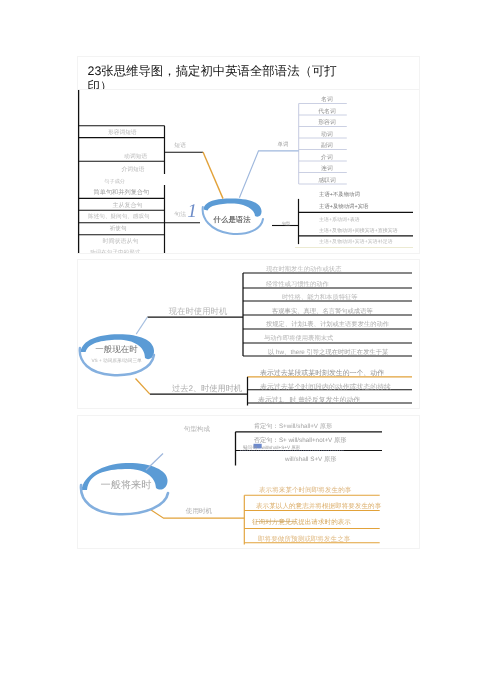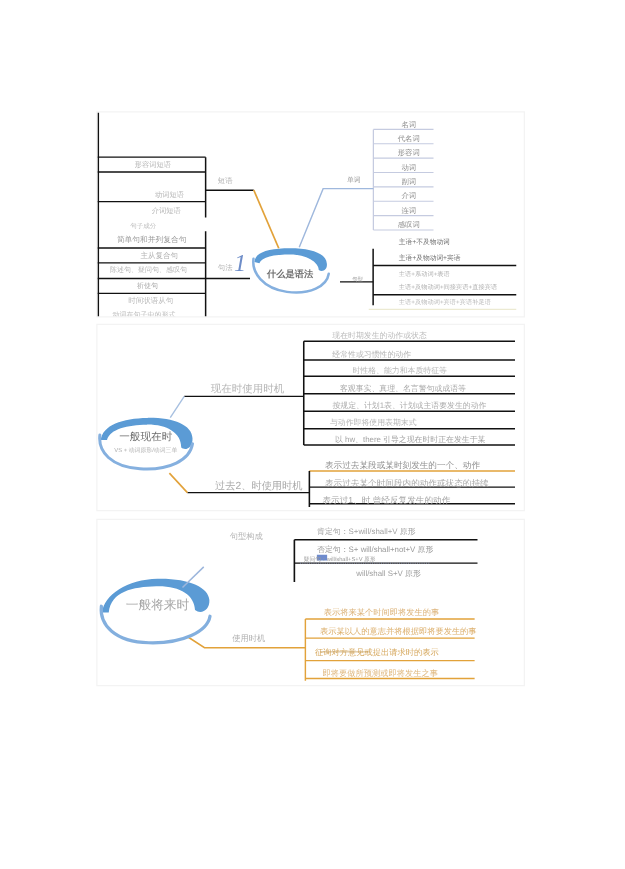--- a/index.html
+++ b/index.html
@@ -16,20 +16,23 @@
             font-family:"Liberation Sans",sans-serif;}
 
   .figbox{position:absolute;left:77px;border:1px solid #f3f3f3;background:#fff;box-sizing:border-box;}
   .fig svg{display:block;}
 </style>
 </head>
 <body>
 
 <div id="page">
 
+  <div class="docbox">
+    <div class="doctitle">23张思维导图，搞定初中英语全部语法（可打印）</div>
+  </div>
 
   <div class="figbox fig" id="fig1" style="top:89px;width:343px;height:165px;">
     <svg id="svg1" width="341" height="163" viewBox="0 0 341 163">
         <defs>
           <filter id="soft" x="-20%" y="-40%" width="140%" height="180%">
             <feGaussianBlur stdDeviation="0.33"></feGaussianBlur>
           </filter>
         </defs>
         <g>
           <line x1="0.6" y1="0" x2="0.6" y2="168.8" stroke="#111" stroke-width="1.3"></line>

